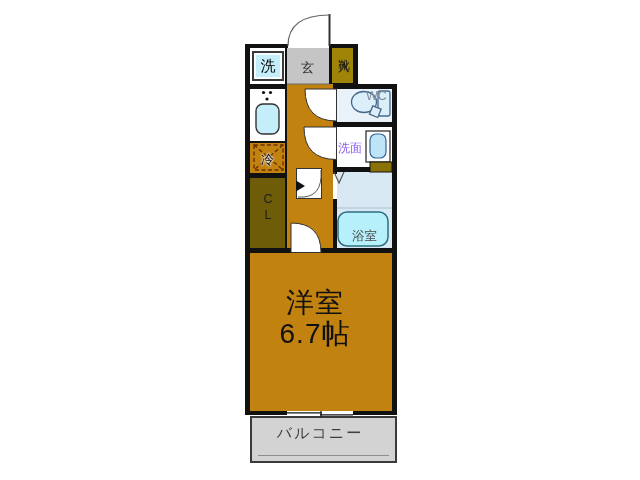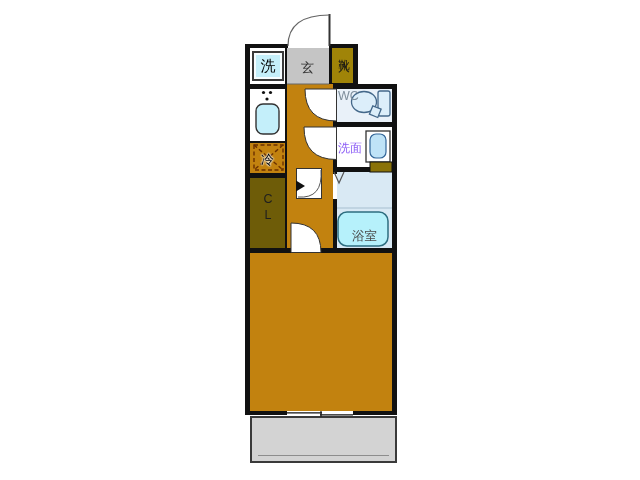--- a/index.html
+++ b/index.html
@@ -31,21 +31,21 @@
               border:2px solid #3a3a3a;box-shadow:inset 0 0 0 2px rgba(255,255,255,.85);
               display:flex;align-items:center;justify-content:center;}
   
   .overlay{position:absolute;left:0;top:0;width:640px;height:480px;pointer-events:none;}
   
   .lbl{position:absolute;color:#222;white-space:nowrap;}
   .lbl-washer{font-size:15px;color:#000;}
   .lbl-genkan{left:301px;top:59px;font-size:13px;color:#333;}
   .lbl-shoe{left:336px;top:50px;height:32px;font-size:11.5px;color:#151515;
             writing-mode:vertical-rl;letter-spacing:1px;}
-  .lbl-wc{left:338px;top:89px;font-size:12.5px;color:#7e8e9c;}
+  .lbl-wc{left:338px;top:89px;font-size:12.5px;color:#7e8e9c;padding-left:28px;}
   .lbl-senmen{left:338px;top:140px;font-size:12px;color:#8b5cf6;}
   .lbl-bath{left:352px;top:184px;font-size:12.5px;color:#4a4a4a;margin-top:44px;}
   .lbl-fridge{left:261px;top:151px;font-size:13px;color:#000;
               text-shadow:0 0 2px #fff,0 0 2px #fff,0 0 2px #fff;}
   .lbl-closet{left:261px;top:192px;font-size:12.5px;color:#1f1f1f;
               writing-mode:vertical-rl;text-orientation:upright;letter-spacing:2px;}
   .main-room-label{left:244px;top:287px;width:142px;text-align:center;
                    font-size:28px;line-height:31px;color:#101010;letter-spacing:1px;}
   .lbl-balcony{left:255px;top:424px;width:130px;text-align:center;
                font-size:15px;color:#3f3f3f;letter-spacing:2px;}
@@ -146,14 +146,19 @@
     </g>
   </svg>
 
   <div class="lbl lbl-genkan">玄</div>
   <div class="lbl lbl-shoe">靴入</div>
   <div class="lbl lbl-wc">WC</div>
   <div class="lbl lbl-senmen">洗面</div>
   <div class="lbl lbl-bath">浴室</div>
   <div class="lbl lbl-fridge">冷</div>
   <div class="lbl lbl-closet">CL</div>
+  <div class="lbl main-room-label">
+    <div>洋室</div>
+    <div>6.7帖</div>
+  </div>
+  <div class="lbl lbl-balcony">バルコニー</div>
 
 </div>
 
 </body></html>

